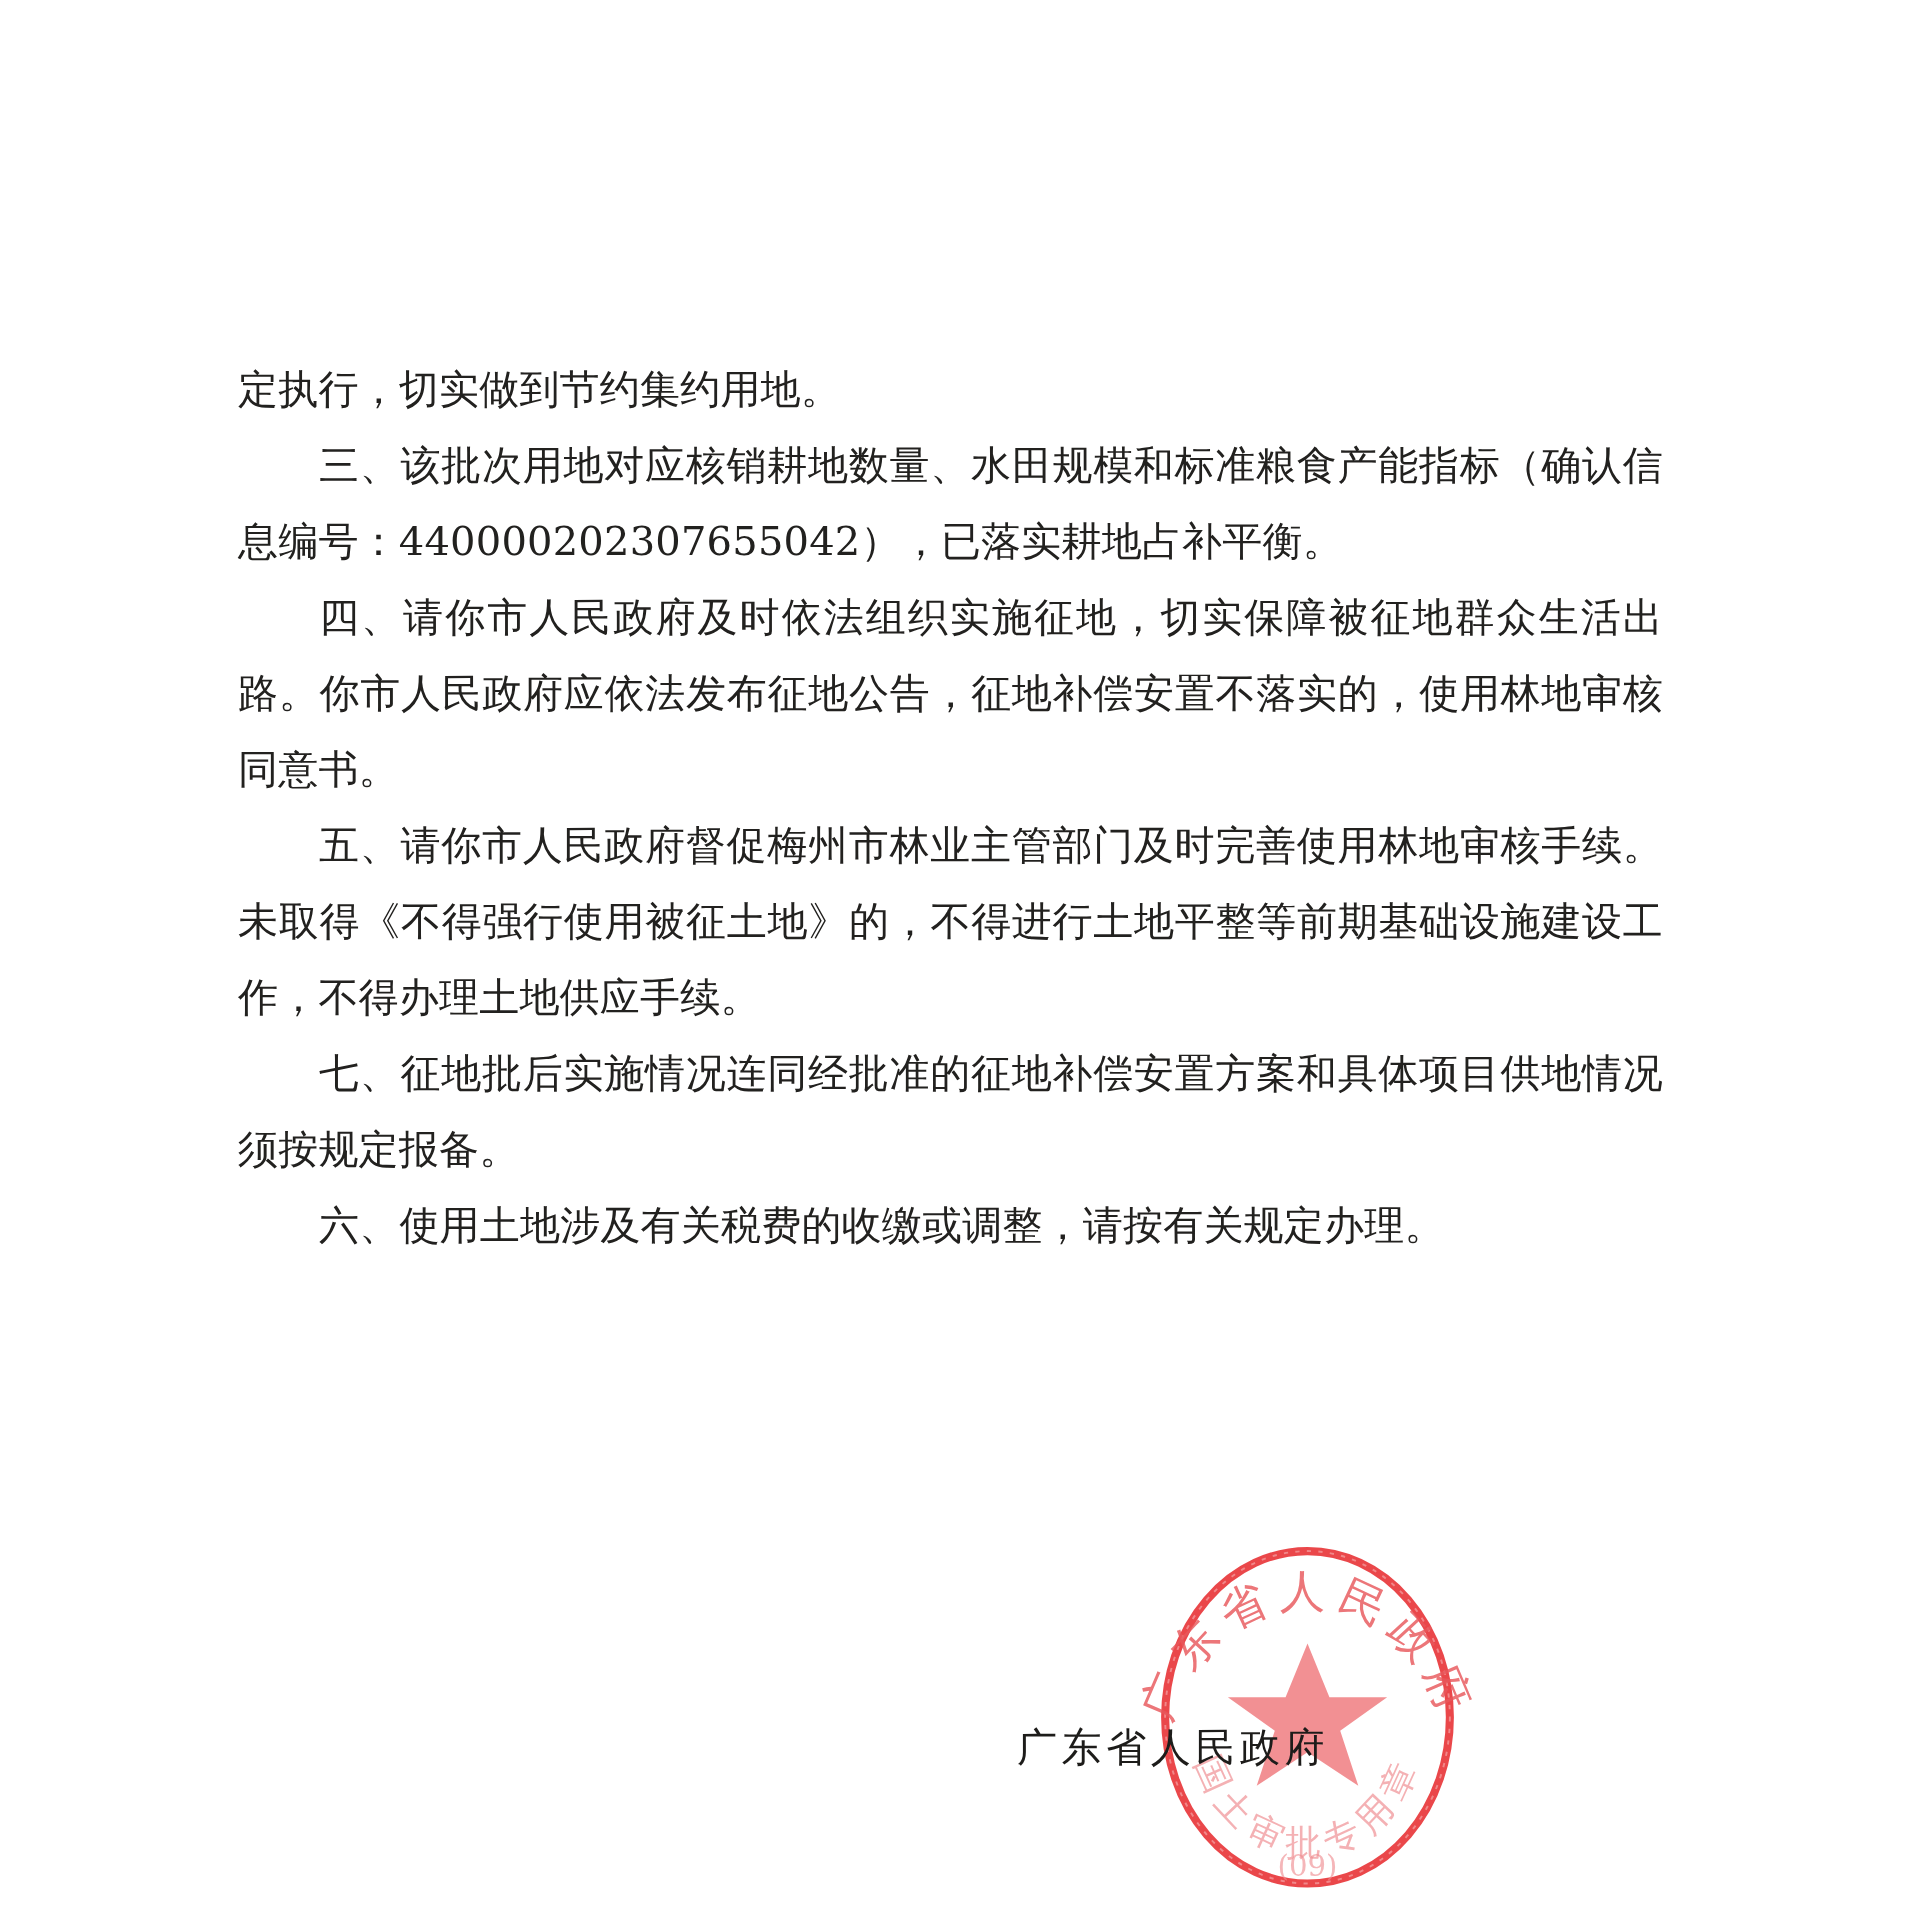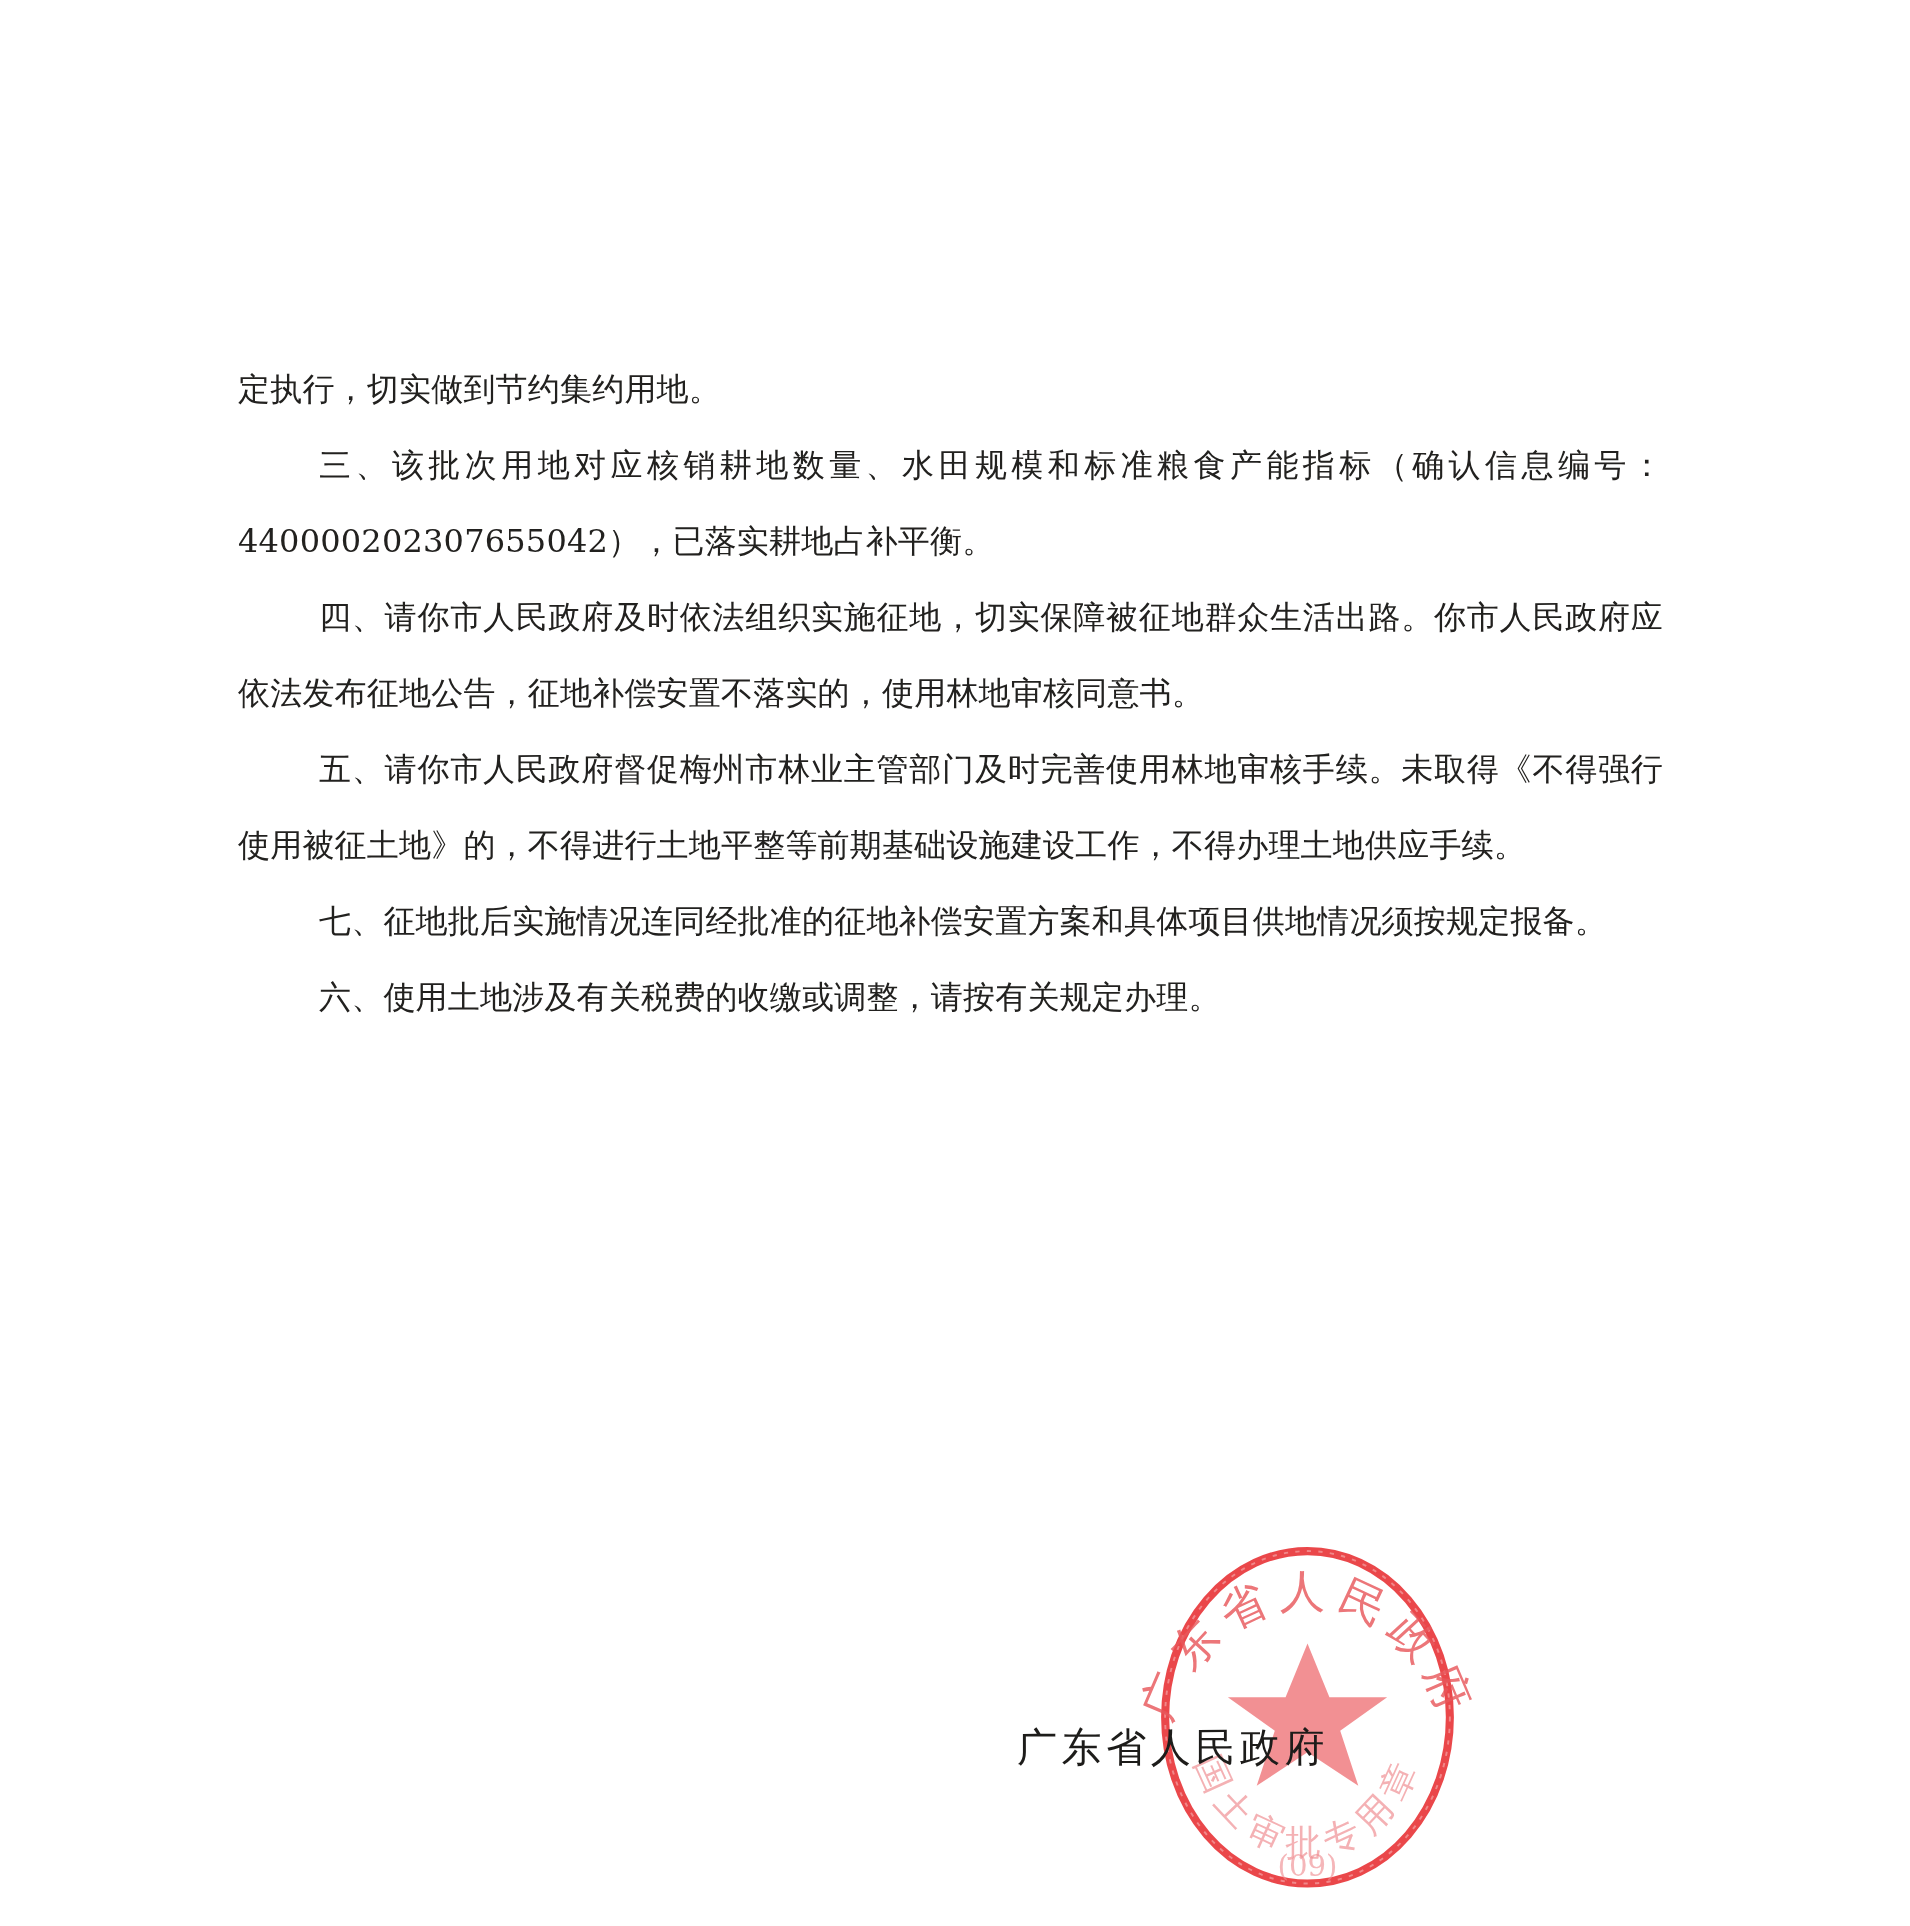--- a/index.html
+++ b/index.html
@@ -26,21 +26,21 @@
   }
 
   
   #body-text {
     position: absolute;
     left: 238px;
     top: 351px;
     width: 1425px;
   }
   .para {
-    font-size: 32px;
+    font-size: 40px;
     line-height: 76px;
     letter-spacing: 0.2px;
     text-align: justify;
     text-justify: inter-ideograph;
     margin: 0;
     color: #22211f;
     font-family: "DejaVu Serif", "Liberation Serif", serif;
     font-weight: 400;
     white-space: pre-wrap;
   }

